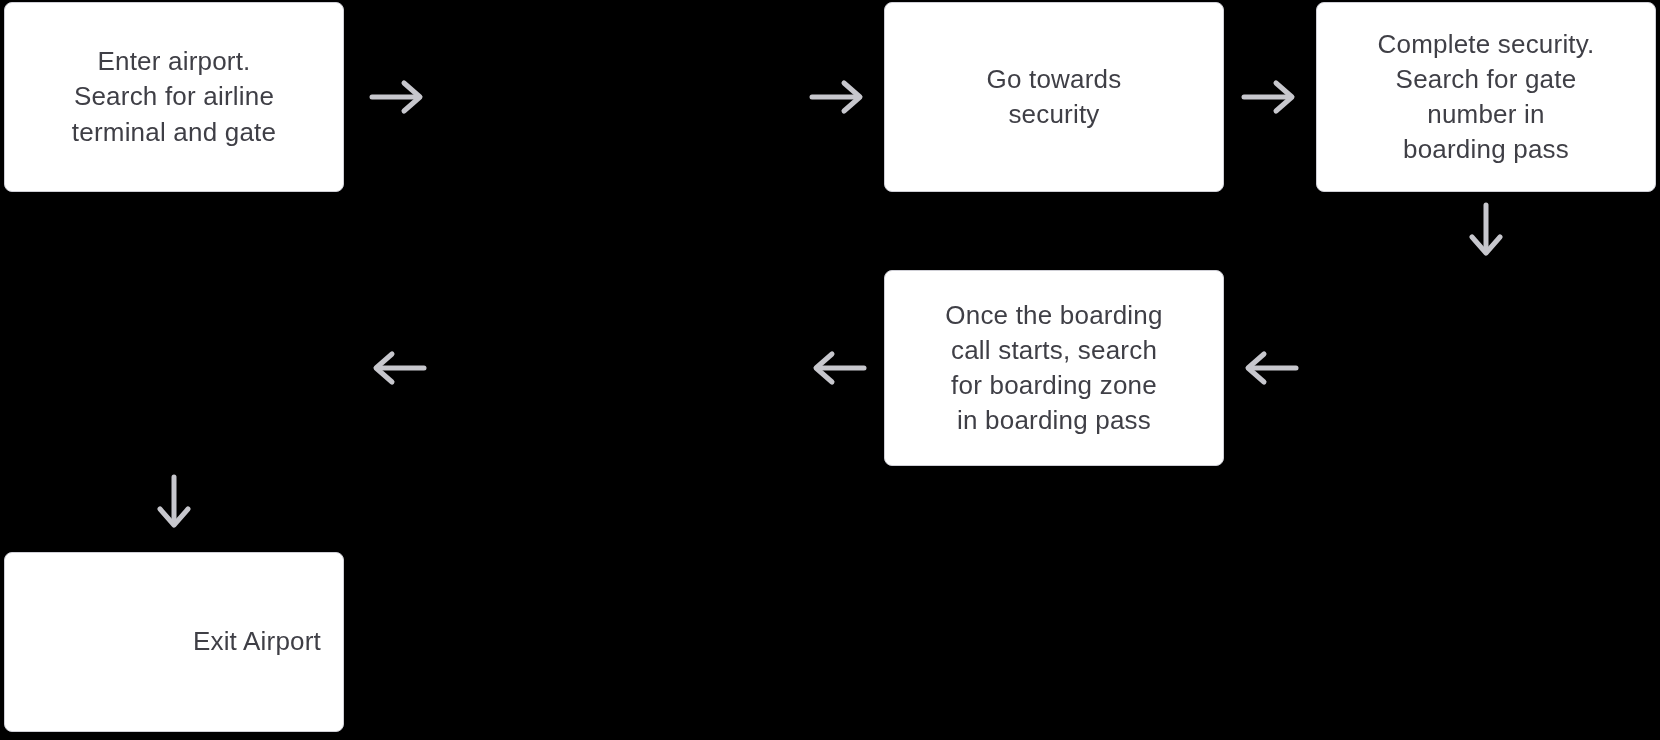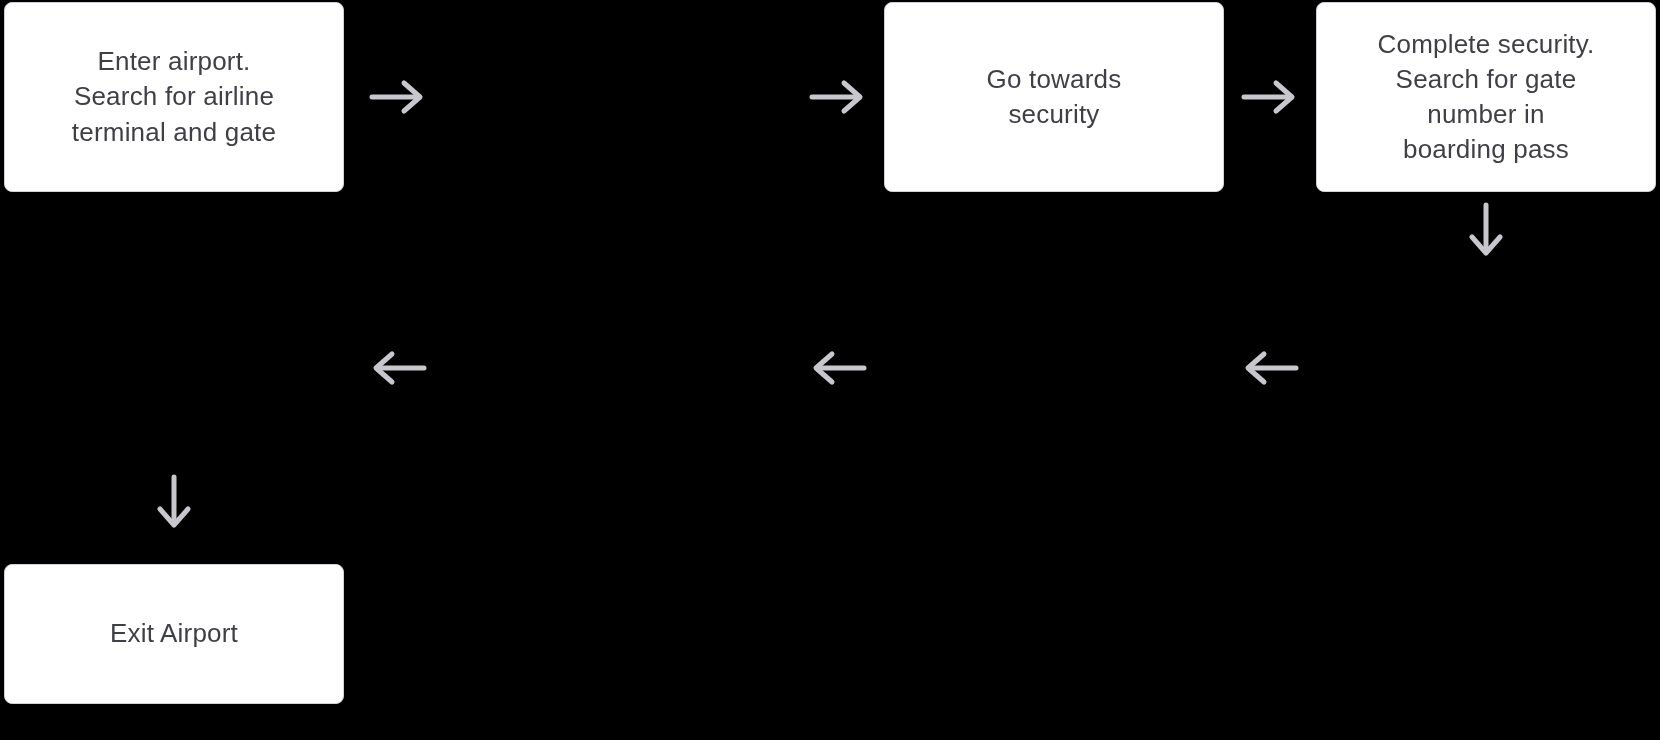--- a/index.html
+++ b/index.html
@@ -41,21 +41,21 @@
     letter-spacing: 0.2px;
   }
   
   .c1 { left: 4px; }
   .c2 { left: 452px; }
   .c3 { left: 884px; }
   .c4 { left: 1316px; align-items: center; }
   
   .r1 { top: 2px;   height: 190px; }
   .r2 { top: 270px; height: 196px; }
-  .r3 { top: 564px; height: 140px; }
+  .r3 { top: 552px; height: 180px; justify-content: flex-end; }
   
   .arrow { position: absolute; color: var(--arrow); line-height: 0; }
   .arrow svg { display: block; }
   .arw-r1 { left: 368px;  top: 75px; }
   .arw-r2 { left: 808px;  top: 75px; }
   .arw-r3 { left: 1240px; top: 75px; }
   .arw-d1 { left: 1464px; top: 201px; }
   .arw-l1 { left: 1240px; top: 346px; }
   .arw-l2 { left: 808px;  top: 346px; }
   .arw-l3 { left: 368px;  top: 346px; }
@@ -106,20 +106,26 @@
       <path d="M8 36 L22 52 L36 36"></path>
     </svg>
   </div>
 
   <div class="arrow arw-l1">
     <svg width="60" height="44" viewBox="0 0 60 44" fill="none" stroke="currentColor" stroke-width="5" stroke-linecap="round" stroke-linejoin="round">
       <path d="M56 22 H10"></path>
       <path d="M24 8 L8 22 L24 36"></path>
     </svg>
   </div>
+  <div class="node r2 c3">
+    <span class="node-label">Once the boarding
+call starts, search
+for boarding zone
+in boarding pass</span>
+  </div>
   <div class="arrow arw-l2">
     <svg width="60" height="44" viewBox="0 0 60 44" fill="none" stroke="currentColor" stroke-width="5" stroke-linecap="round" stroke-linejoin="round">
       <path d="M56 22 H10"></path>
       <path d="M24 8 L8 22 L24 36"></path>
     </svg>
   </div>
   <div class="arrow arw-l3">
     <svg width="60" height="44" viewBox="0 0 60 44" fill="none" stroke="currentColor" stroke-width="5" stroke-linecap="round" stroke-linejoin="round">
       <path d="M56 22 H10"></path>
       <path d="M24 8 L8 22 L24 36"></path>

